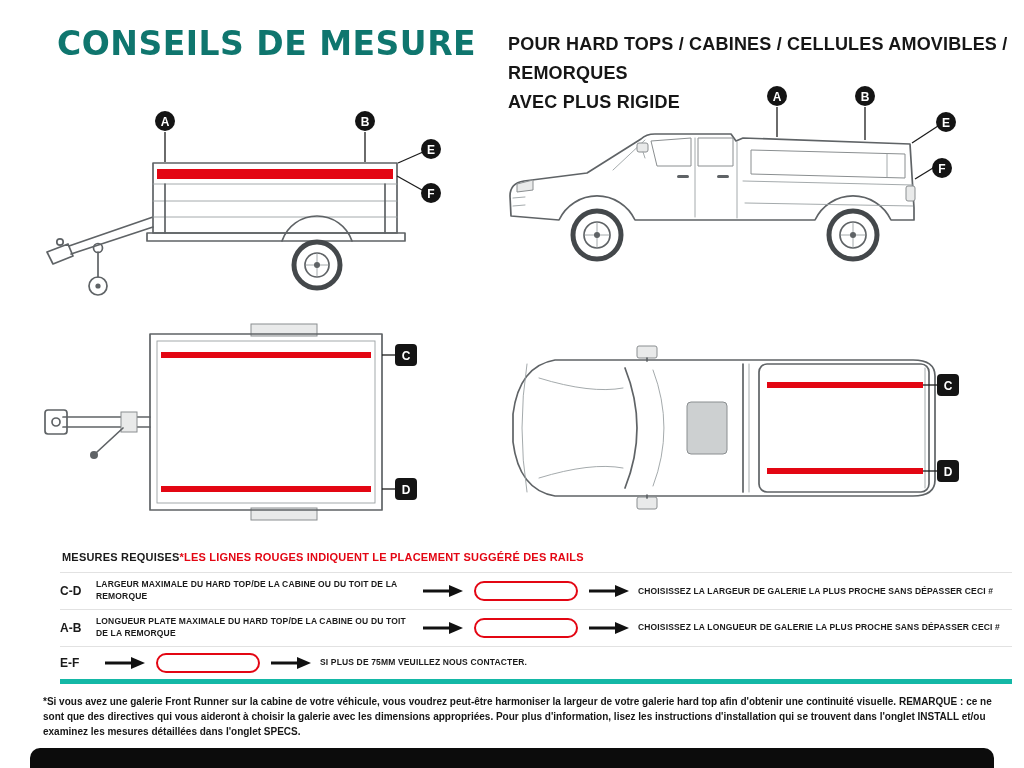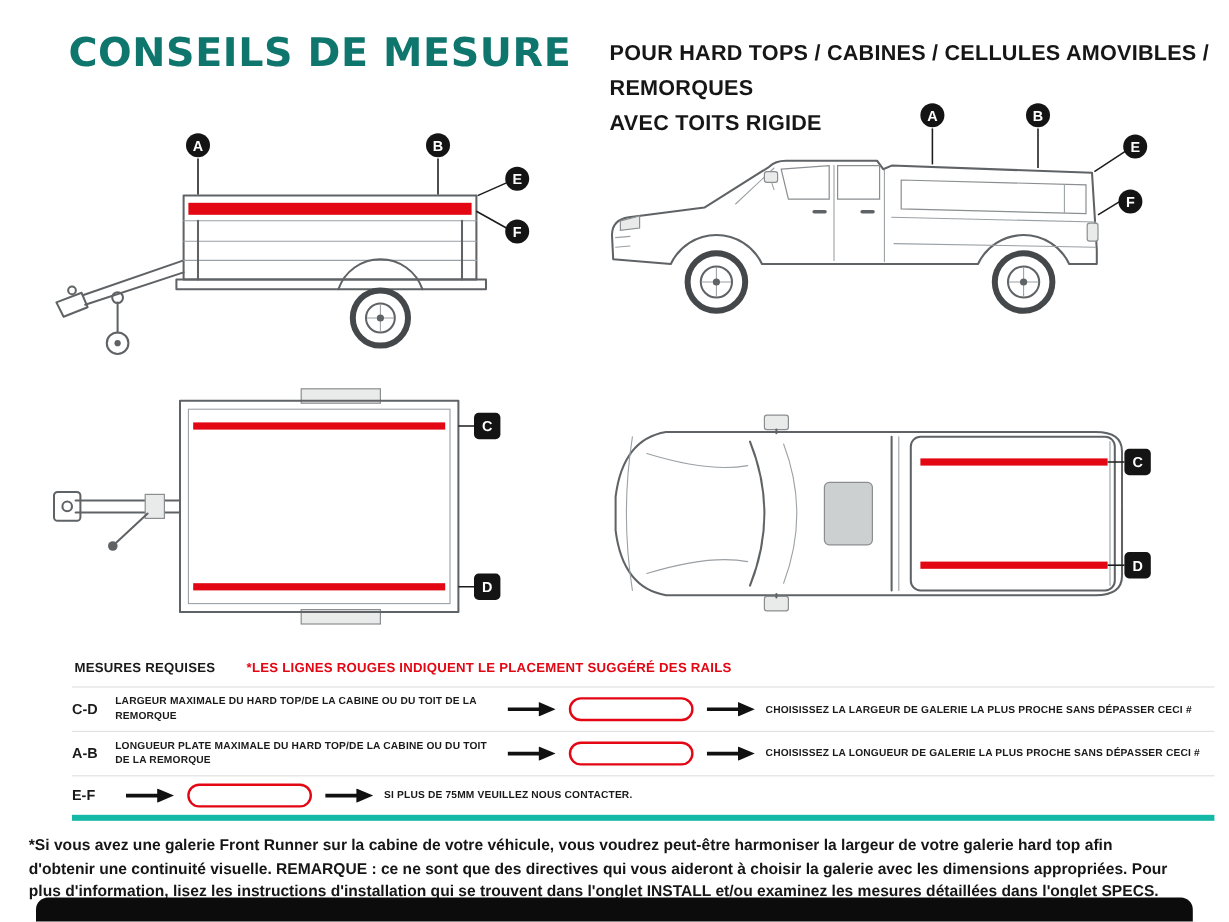--- a/index.html
+++ b/index.html
@@ -31,21 +31,21 @@
   .lite{fill:#e9eaea;stroke:#8a8e90;stroke-width:1;}
   .glass{fill:#ffffff;stroke:#8a8e90;stroke-width:1;}
   .tire{fill:none;stroke:#44484b;stroke-width:5;}
   .red{fill:var(--rail-red);stroke:none;}
   .leader{stroke:#1c1c1c;stroke-width:1.3;}
   .mk{fill:#141414;}
   .mksq{fill:#141414;}
   .mtx{fill:#ffffff;font-family:"Liberation Sans",sans-serif;font-weight:bold;font-size:12px;text-anchor:middle;}
   
   .measures-head{
-    left:62px;top:551px;display:flex;gap:26px;align-items:baseline;
+    left:62px;top:551px;display:flex;align-items:baseline;
     font-weight:bold;font-size:11px;letter-spacing:.2px;
   }
   .measures-head .note{color:var(--rail-red);}
   .measures{
     left:60px;top:572px;width:952px;
   }
   .measure-row{
     display:flex;align-items:center;
     padding:6px 0;border-top:1px solid #e2e2e2;
   }
@@ -59,35 +59,35 @@
   .arrow line{stroke:#111;stroke-width:3;}
   .arrow polygon{fill:#111;}
   .pill{
     flex:0 0 auto;width:104px;height:20px;border:2.5px solid var(--rail-red);
     border-radius:12px;background:#fff;margin:0 2px;
   }
   .mresult{
     flex:1 1 auto;font-weight:bold;font-size:8.5px;line-height:1.5;letter-spacing:.15px;
   }
   .footnote{
-    left:24px;top:694px;width:952px;
-    font-weight:bold;font-size:13px;line-height:1.5;color:#161616;
+    left:43px;top:694px;width:952px;
+    font-weight:bold;font-size:10px;line-height:1.5;color:#161616;
   }
   .bottom-bar{
     left:30px;top:748px;width:964px;height:22px;background:#0c0c0c;
     border-radius:10px 10px 0 0;
   }
 </style>
 </head>
 <body>
 
 <div class="abs page-title">CONSEILS DE MESURE</div>
 <div class="abs subtitle">
   <div>POUR HARD TOPS / CABINES / CELLULES AMOVIBLES / REMORQUES</div>
-  <div>AVEC TOITS RIGIDE</div>
+  <div>AVEC PLUS RIGIDE</div>
 </div>
 
 <svg class="fig" style="left:35px;top:105px" width="420" height="200" viewBox="0 0 420 200">
   <g>
     <line class="d" x1="118" y1="112" x2="34" y2="141"></line>
     <line class="d" x1="118" y1="122" x2="36" y2="149"></line>
     <polygon class="d" points="12,147 33,139 38,151 18,159"></polygon>
     <circle class="d" cx="25" cy="137" r="3.2"></circle>
     <circle class="d" cx="63" cy="143" r="4.5"></circle>
     <line class="d" x1="63" y1="147" x2="63" y2="172"></line>

